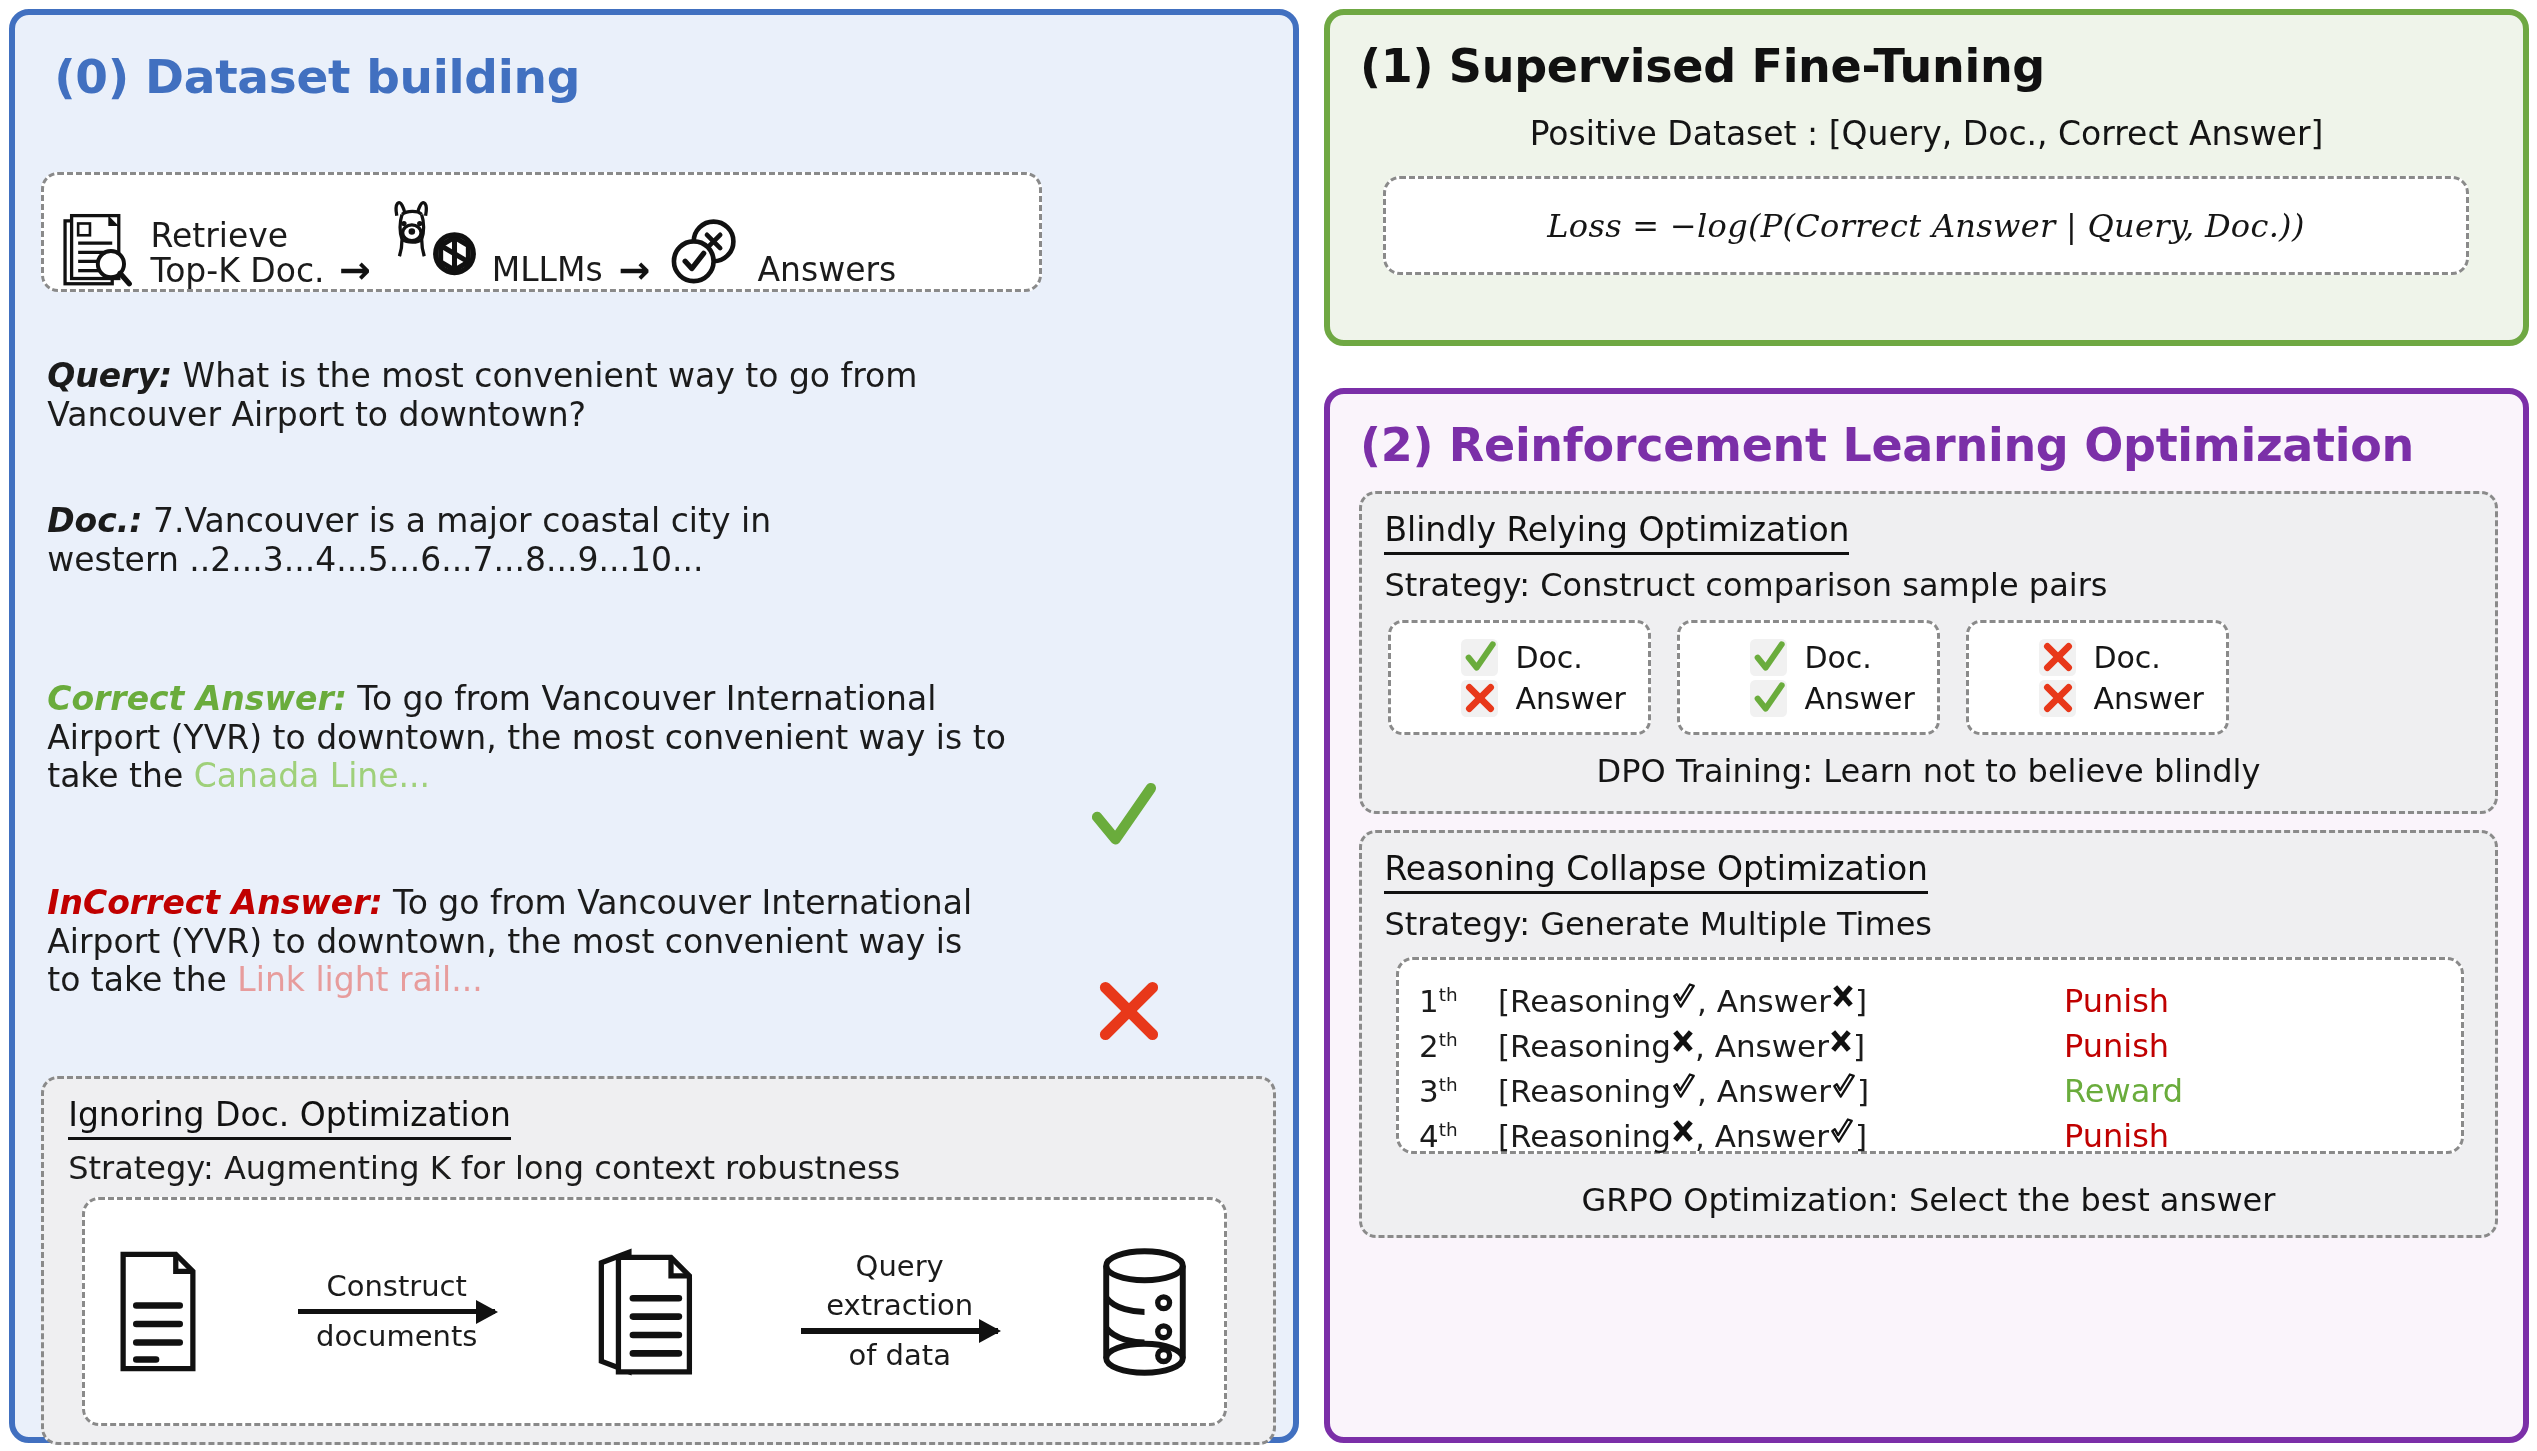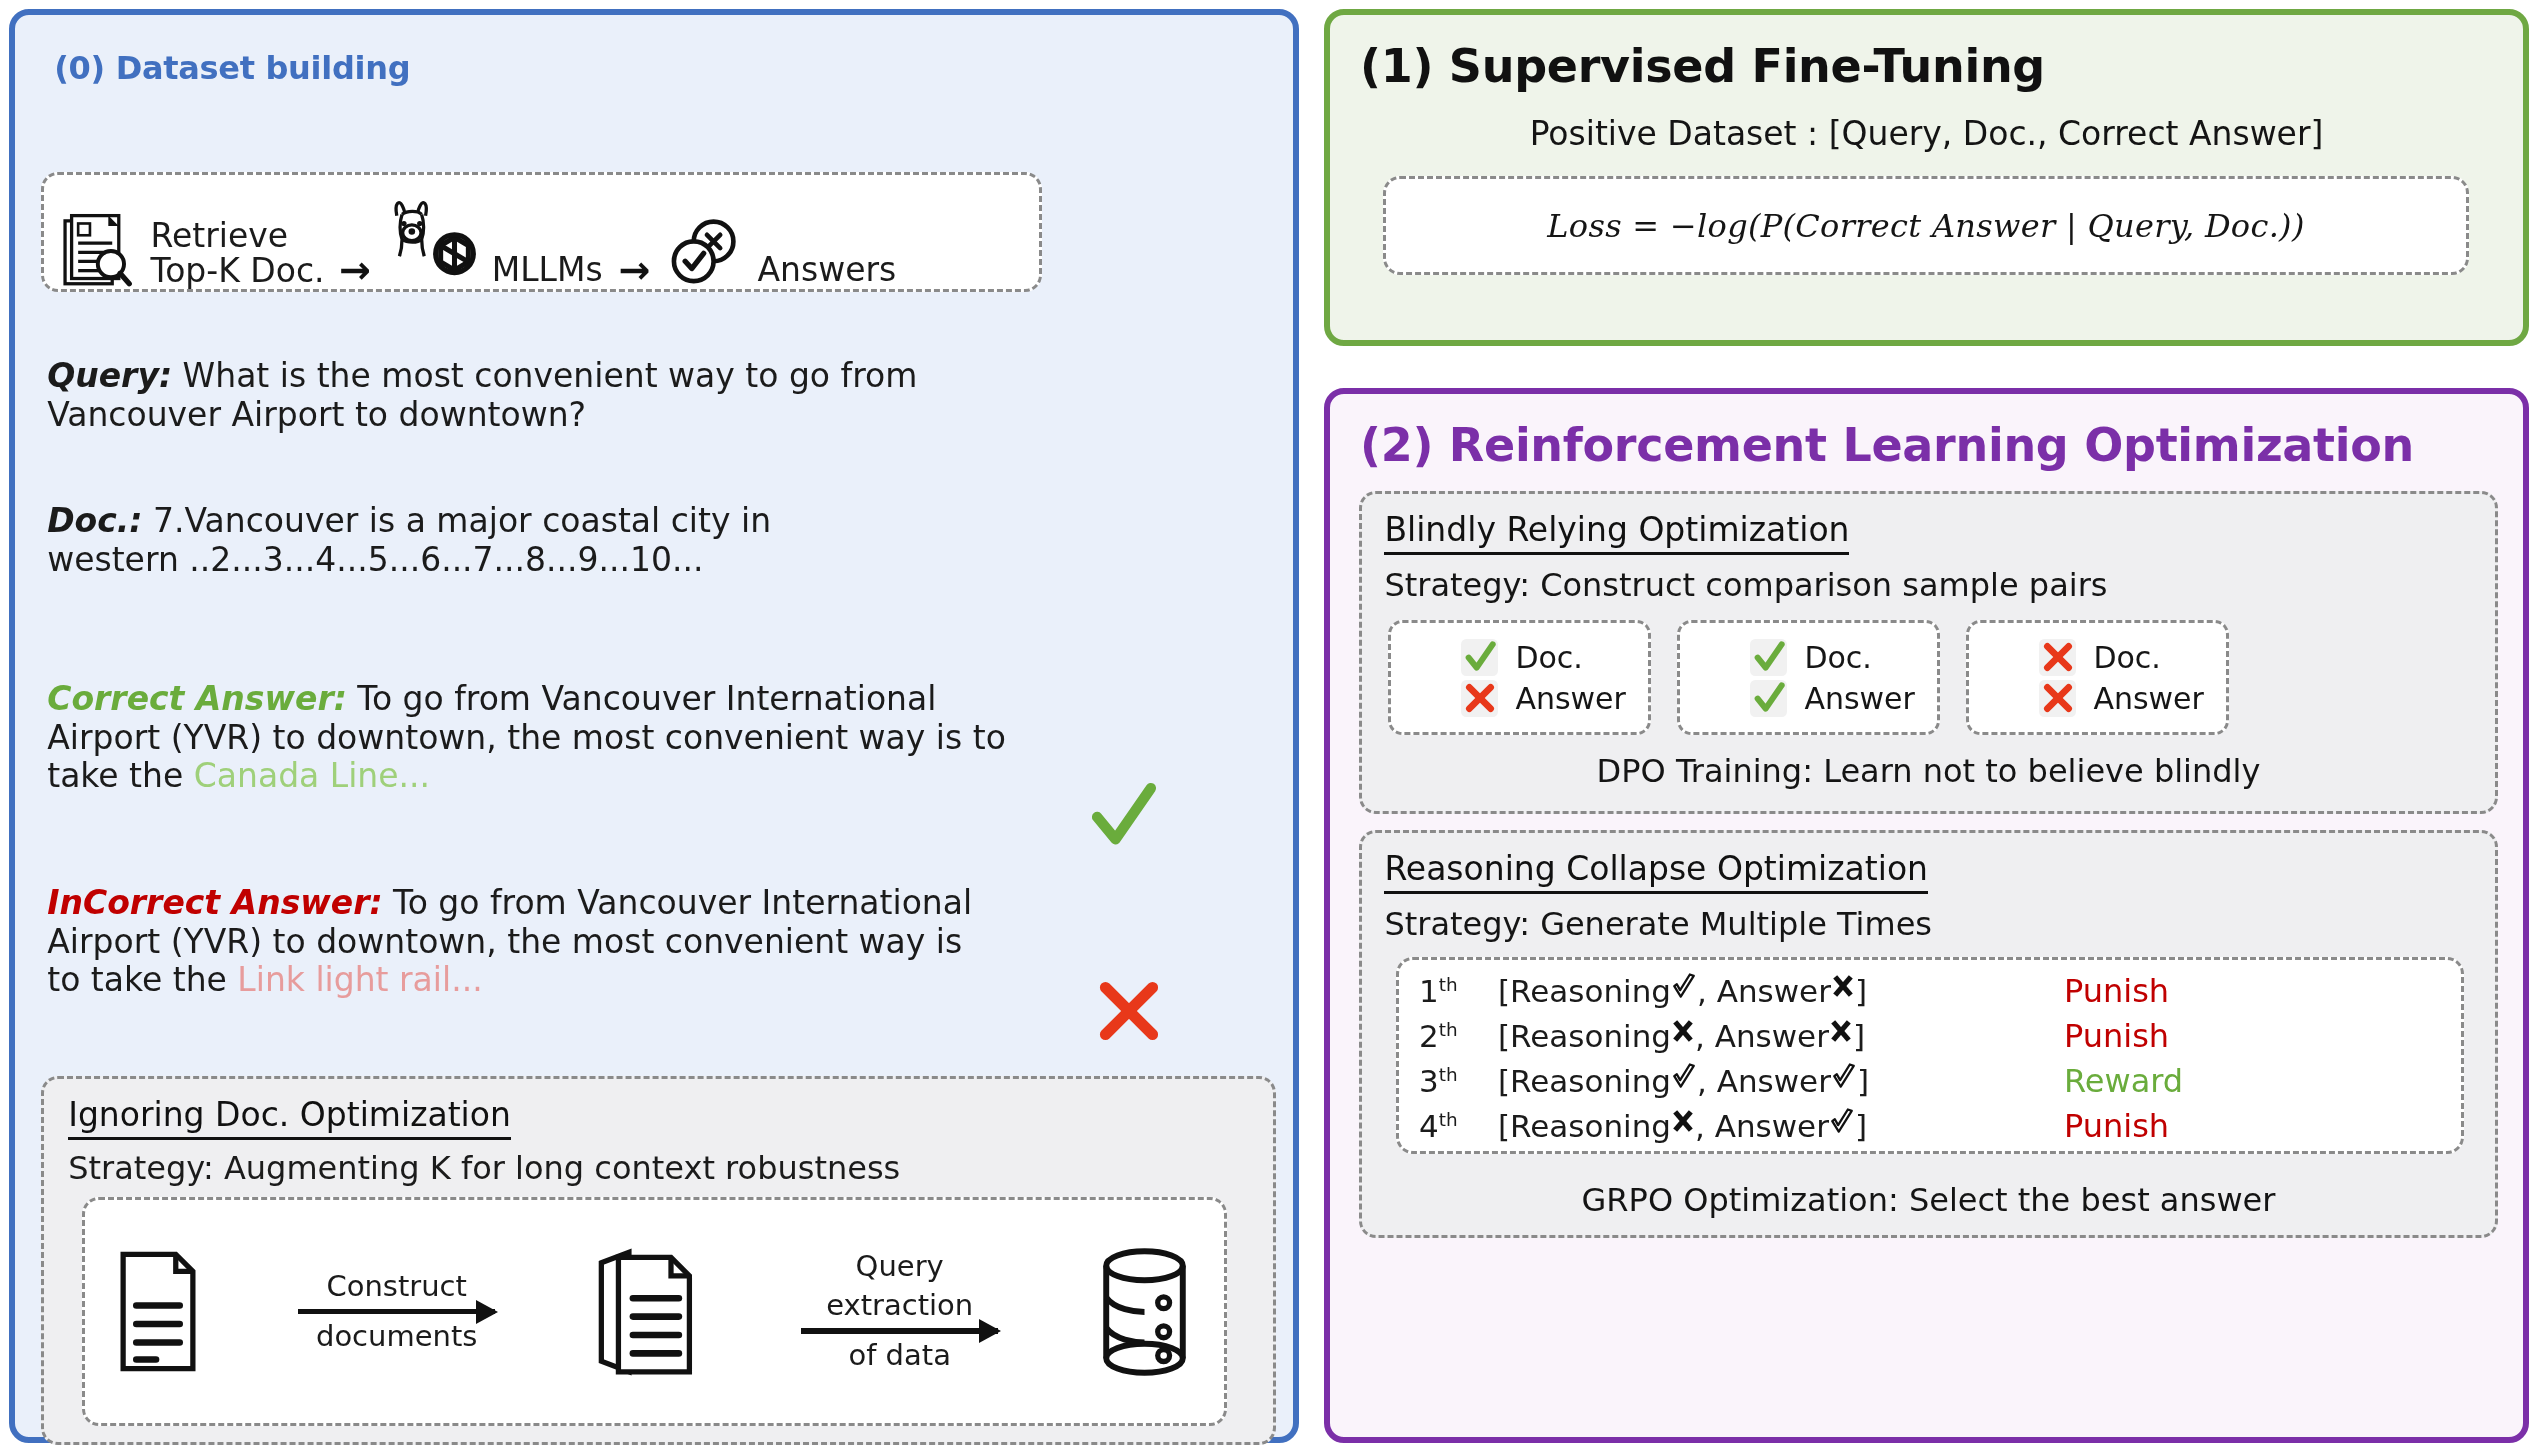--- a/index.html
+++ b/index.html
@@ -33,21 +33,21 @@
     border: 6px solid #7b2fa8;
     border-radius: 20px;
   }
 
   
   .ptitle {
     font-family: "DejaVu Sans", sans-serif;
     font-weight: bold;
     letter-spacing: -0.3px;
   }
-  #title-dataset { position: absolute; left: 39px; top: 34px; font-size: 32px; color: #4170c0; }
+  #title-dataset { position: absolute; left: 39px; top: 34px; font-size: 47px; color: #4170c0; }
   #title-sft     { position: absolute; left: 30px; top: 24px; font-size: 46px; color: #111111; }
   #title-rl      { position: absolute; left: 30px; top: 24px; font-size: 46px; color: #7b2fa8; }
 
   
   .dbox {
     position: absolute;
     border: 3.3px dashed #8a8a8a;
     border-radius: 17px;
     background: #ffffff;
   }
@@ -444,21 +444,21 @@
 
         <div class="hw dpo-line">DPO Training: Learn not to believe blindly</div>
       </div>
 
       <div class="dbox tint" id="rco-box">
         <div class="underline-head sec-head">Reasoning Collapse Optimization</div>
         <div class="hw sec-strategy">Strategy: Generate Multiple Times</div>
 
         <div class="dbox" id="rows-box">
 
-          <div class="rrow" style="margin-top:8px;">
+          <div class="rrow" style="margin-top:18px;">
             <span class="hw rnum"><span>1</span><sup>th</sup></span>
             <span class="hw rtext">
               <span>[Reasoning</span>
               <span class="ck-out">
                 <svg width="26" height="29" viewBox="0 0 40 44">
                     <path d="M5 20 L15 36 L35 4 L29 2 L14 26 L9 17 Z" fill="none" stroke="#111" stroke-width="3.5" stroke-linejoin="round"></path>
                   </svg>
               </span>
               <span>,  Answer</span>
               <span class="xm">

